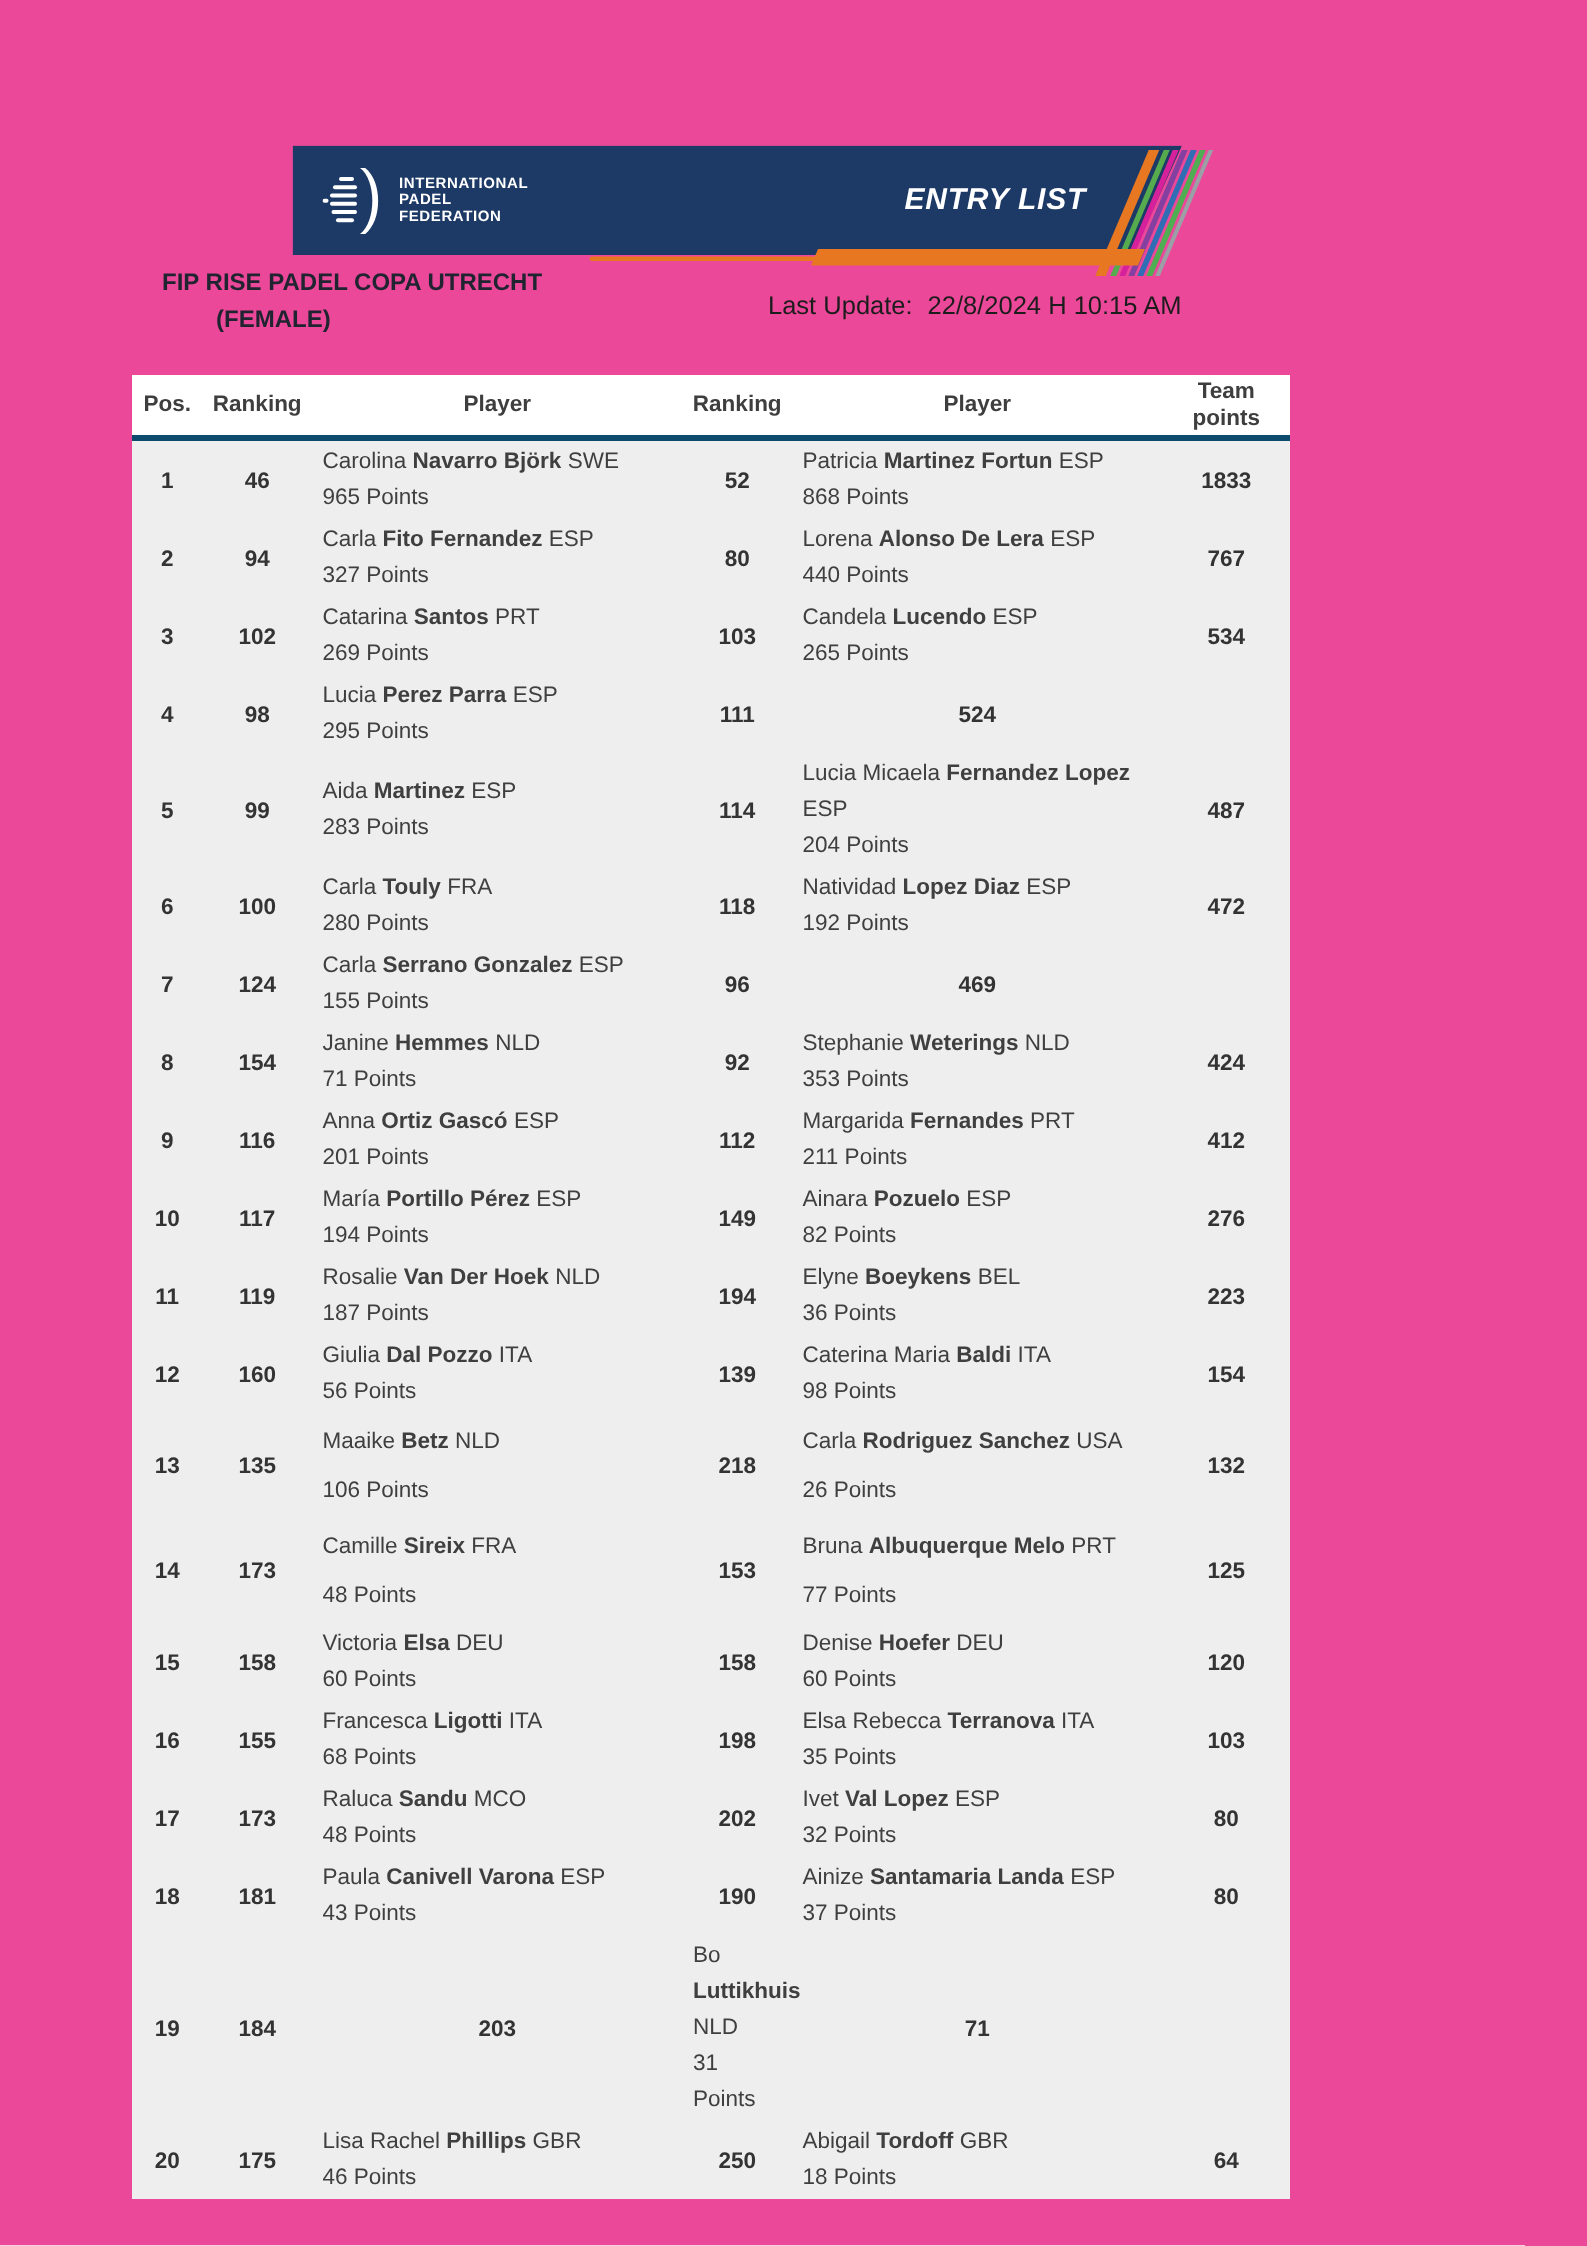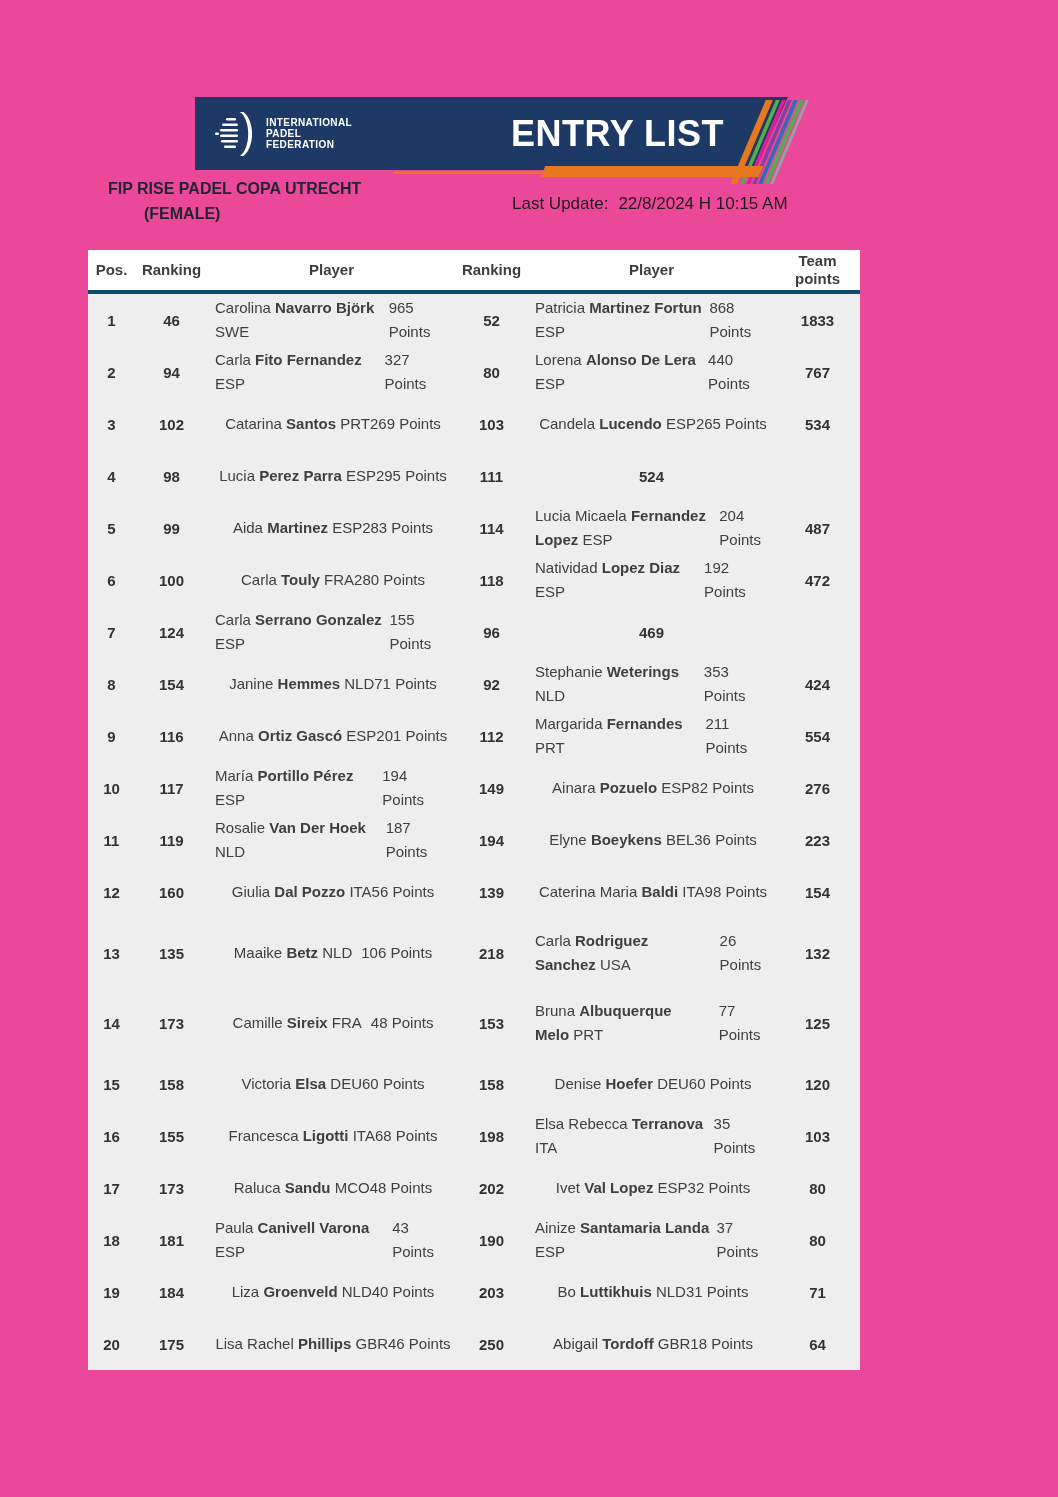--- a/index.html
+++ b/index.html
@@ -12,21 +12,21 @@
     position:absolute;left:195px;top:97px;width:593px;height:73px;
     background:#1d3a66;
     clip-path:polygon(0 0,100% 0,calc(100% - 33px) 100%,0 100%);
     display:flex;align-items:center;justify-content:space-between;
     padding:0 64px 0 20px;box-sizing:border-box;
   }
   .logo{display:flex;align-items:center;gap:9px;}
   .logo svg{display:block;}
   .logo-text{color:#fff;font-weight:700;font-size:10px;line-height:11px;letter-spacing:.4px;}
   .entry-list{
-    color:#fff;font-weight:700;font-size:36px;letter-spacing:.5px;
+    color:#fff;font-weight:700;font-style:italic;font-size:20px;letter-spacing:.5px;
     white-space:nowrap;
   }
   .stripes{
     position:absolute;left:748px;top:100px;width:46px;height:84px;
     transform:skewX(-23deg);transform-origin:50% 50%;
   }
   .stripe{position:absolute;top:0;bottom:0;}
   .underline-thin{position:absolute;left:393px;top:171px;width:152px;height:3px;background:#e87722;border-radius:2px;}
   .underline-thick{position:absolute;left:543px;top:166px;width:218px;height:11px;background:#e87722;transform:skewX(-23deg);}
   
@@ -51,21 +51,21 @@
   }
   .tbody{background:#eeeeee;}
   .trow{
     display:grid;grid-template-columns:47px 73px 247px 73px 247px 85px;
     align-items:center;min-height:52px;
   }
   .trow.h-tall{min-height:70px;}
   .num{ text-align:center;font-weight:700;font-size:15px;color:#333; }
   .pcell{
     padding:2px 4px 2px 7px;font-size:15px;line-height:24px;color:#3f3f3f;
-    display:flex;flex-direction:row;justify-content:center;
+    display:flex;flex-direction:column;justify-content:center;
   }
   .h-tall .pcell{gap:9px;}
   .pname .sn{font-weight:700;}
   .ppoints{}
 </style>
 </head>
 <body>
 
 <div class="page">
 
@@ -239,21 +239,21 @@
           <div class="num">116</div>
           <div class="pcell">
             <div class="pname"><span>Anna</span> <span class="sn">Ortiz Gascó</span> <span>ESP</span></div>
             <div class="ppoints">201 Points</div>
           </div>
           <div class="num">112</div>
           <div class="pcell">
             <div class="pname"><span>Margarida</span> <span class="sn">Fernandes</span> <span>PRT</span></div>
             <div class="ppoints">211 Points</div>
           </div>
-          <div class="num">554</div>
+          <div class="num">412</div>
         </div>
 
         <div class="trow">
           <div class="num">10</div>
           <div class="num">117</div>
           <div class="pcell">
             <div class="pname"><span>María</span> <span class="sn">Portillo Pérez</span> <span>ESP</span></div>
             <div class="ppoints">194 Points</div>
           </div>
           <div class="num">149</div>
@@ -380,24 +380,20 @@
           <div class="pcell">
             <div class="pname"><span>Ainize</span> <span class="sn">Santamaria Landa</span> <span>ESP</span></div>
             <div class="ppoints">37 Points</div>
           </div>
           <div class="num">80</div>
         </div>
 
         <div class="trow">
           <div class="num">19</div>
           <div class="num">184</div>
-          <div class="pcell">
-            <div class="pname"><span>Liza</span> <span class="sn">Groenveld</span> <span>NLD</span></div>
-            <div class="ppoints">40 Points</div>
-          </div>
           <div class="num">203</div>
           <div class="pcell">
             <div class="pname"><span>Bo</span> <span class="sn">Luttikhuis</span> <span>NLD</span></div>
             <div class="ppoints">31 Points</div>
           </div>
           <div class="num">71</div>
         </div>
 
         <div class="trow">
           <div class="num">20</div>

